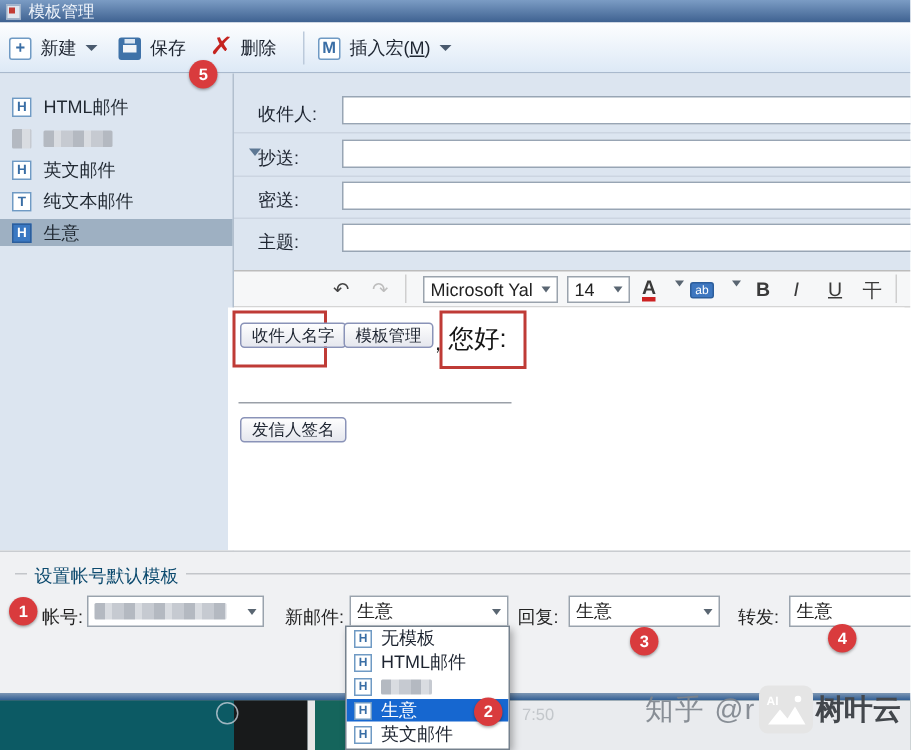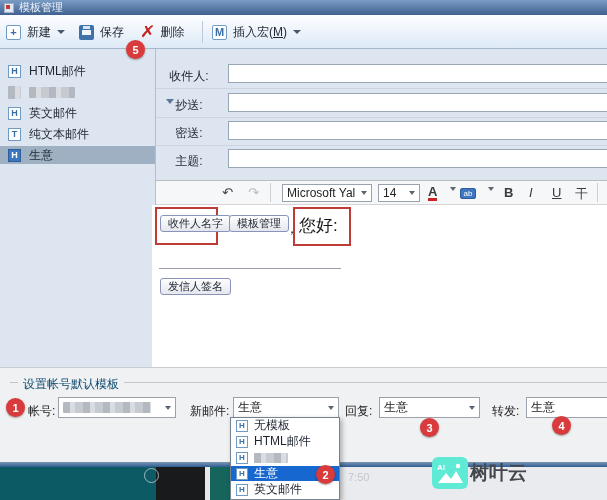--- a/index.html
+++ b/index.html
@@ -37,21 +37,21 @@
     font-size:12px; color:#1f2730; }
   .side-item.selected { background:#9eb0c2; }
   .mini-box { width:13px; height:13px; background:#fff; border:1px solid #6f9ac4; color:#3a6ea5;
     font-size:9px; font-weight:bold; display:flex; align-items:center; justify-content:center; flex:0 0 auto; }
   .side-item.selected .mini-box { background:#3a78c2; color:#fff; border-color:#2c5e9c; }
   .redact { background:repeating-linear-gradient(90deg,#b4b9c1 0 7px,#d9dce1 7px 12px,#c6cad1 12px 20px);
     border-radius:1px; }
 
   
   .form-area { left:156px; top:49px; width:451px; height:131px; background:#dce5f0; }
-  .flabel { position:absolute; left:0; width:66px; text-align:center; font-size:12px; color:#1d2430; }
+  .flabel { position:absolute; left:16px; width:66px; text-align:left; font-size:12px; color:#1d2430; }
   .finput { position:absolute; left:72px; right:-2px; height:19px; background:#fff;
     border:1px solid #98a5b4; font-size:12px; padding:0 4px; }
   .rowsep { position:absolute; left:0; right:0; height:1px; background:#ccd5e1; }
   .cc-tri { position:absolute; left:10px; width:0; height:0; border-left:4px solid transparent;
     border-right:4px solid transparent; border-top:5px solid #5d7894; }
 
   
   .ed-toolbar { left:156px; top:180px; width:451px; height:25px; background:#f6f7f8;
     border-top:1px solid #bcbcbc; border-bottom:1px solid #d5d5d5; }
   .ed-item { position:absolute; top:4px; font-size:13px; color:#333; }
@@ -105,21 +105,21 @@
 
   
   .anno { position:absolute; width:19px; height:19px; border-radius:50%; background:#d93b3d;
     color:#fff; font-size:11px; font-weight:bold; display:flex; align-items:center; justify-content:center;
     box-shadow:0 1px 2px rgba(0,0,0,.35); z-index:30; }
 
   
   .watermark { position:absolute; left:430px; top:455px; height:36px; display:flex; align-items:center;
     z-index:40; }
   .wm-prefix { font-size:19px; color:rgba(125,132,140,.9); letter-spacing:1px; white-space:nowrap; }
-  .wm-icon { width:36px; height:32px; background:#5eead4; border-radius:6px; margin:0 2px;
+  .wm-icon { width:36px; height:32px; background:#e5e5e5; border-radius:6px; margin:0 2px;
     display:flex; align-items:center; justify-content:center; }
   .wm-suffix { font-size:19px; font-weight:bold; color:#43474c; white-space:nowrap; }
 </style>
 </head>
 <body>
 
 <div class="screen">
 
   <div class="abs titlebar">
     <div class="titlebar-icon">
@@ -299,20 +299,21 @@
     </div>
   </div>
 
   <div class="anno" style="left:126px;top:40px;">5</div>
   <div class="anno" style="left:6px;top:398px;">1</div>
   <div class="anno" style="left:316px;top:465px;">2</div>
   <div class="anno" style="left:420px;top:418px;">3</div>
   <div class="anno" style="left:552px;top:416px;">4</div>
 
   <div class="watermark">
+    <span class="wm-prefix">知乎 @r</span>
     <span class="wm-icon">
       <svg width="28" height="24" viewBox="0 0 28 24">
         <text x="1" y="9" fill="#fff" font-size="8" font-family="Liberation Sans, sans-serif" font-weight="bold">AI</text>
         <path d="M2 22 L10 12 L15 18 L20 10 L27 22 Z" fill="#fff"></path>
         <circle cx="22" cy="5" r="2.2" fill="#fff"></circle>
       </svg>
     </span>
     <span class="wm-suffix">树叶云</span>
   </div>
 

